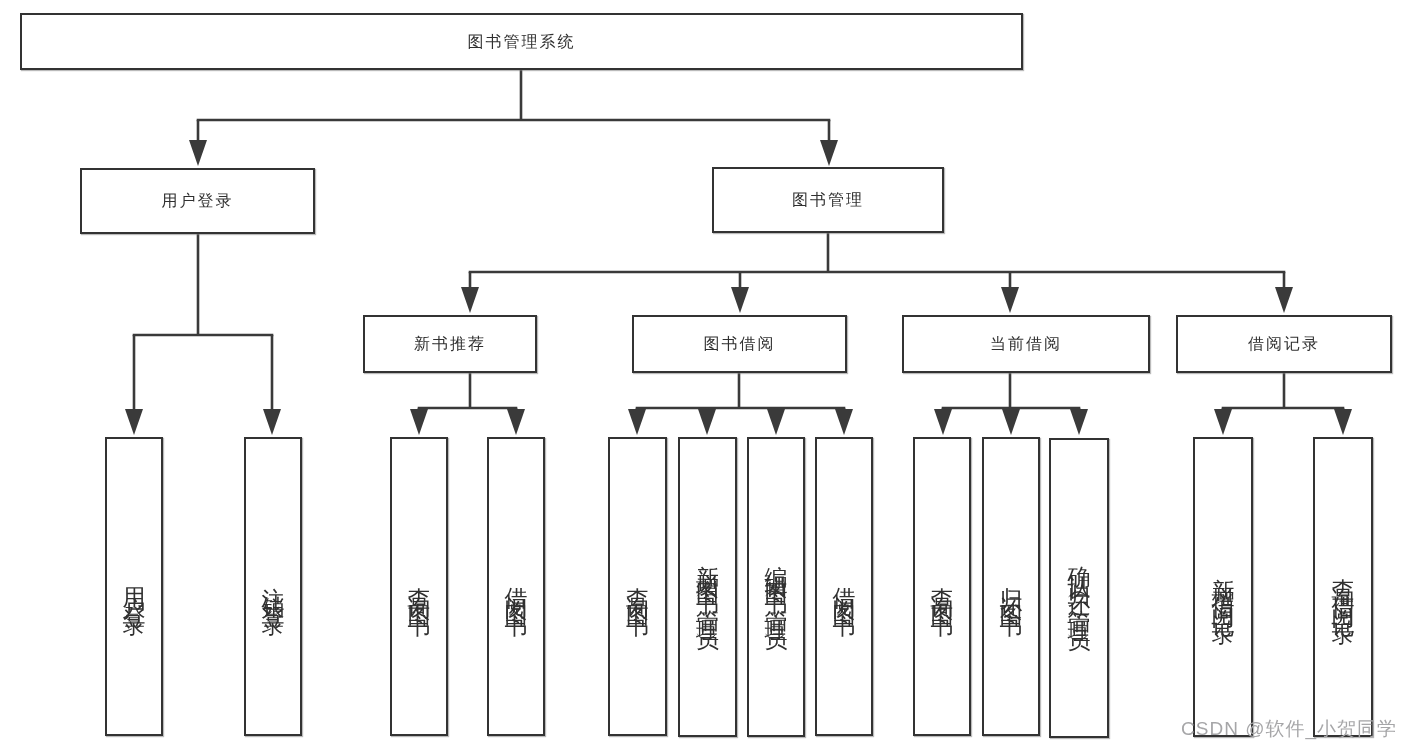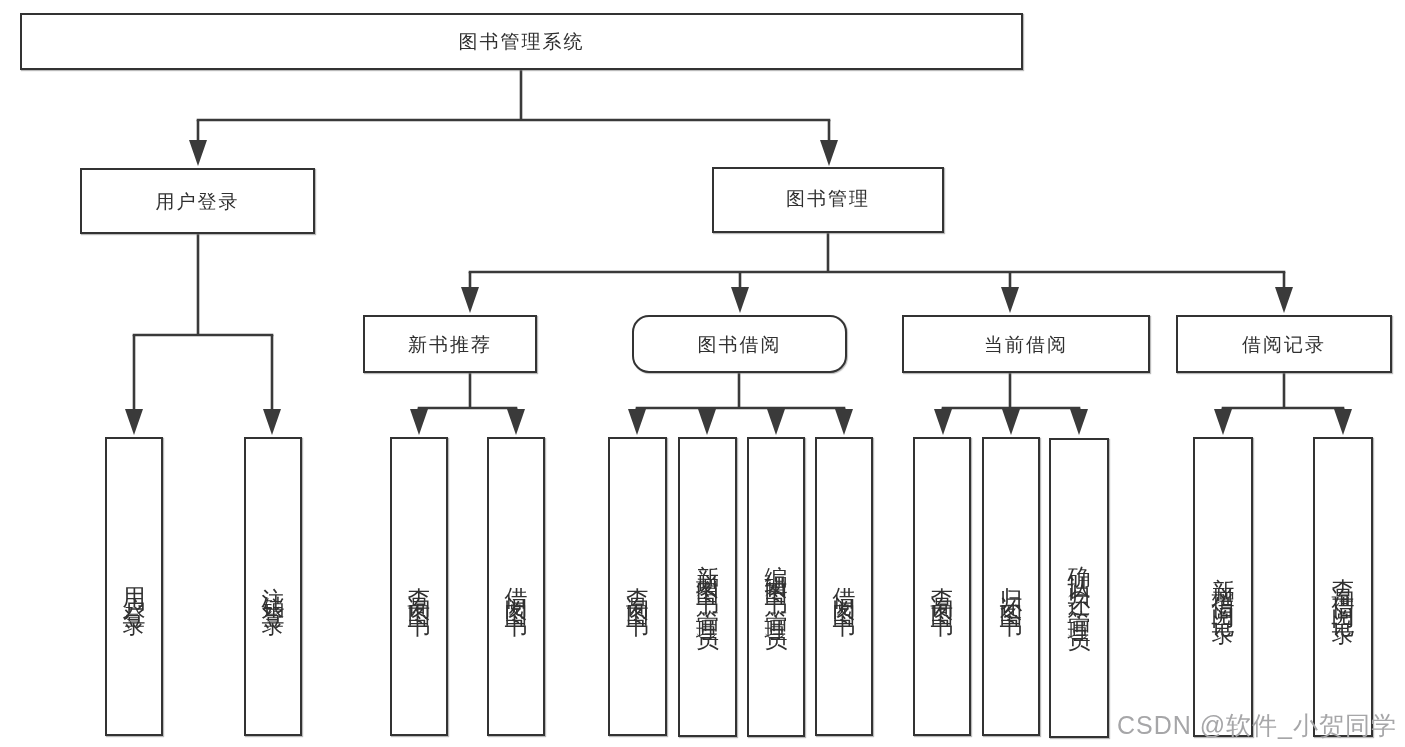--- a/index.html
+++ b/index.html
@@ -23,35 +23,35 @@
     position:absolute;
     box-sizing:border-box;
     background:var(--box-bg);
     border:2.5px solid var(--box-border);
     box-shadow:1px 1px 1px rgba(130,130,130,.55);
     display:flex;align-items:center;justify-content:center;
     color:var(--text);
     line-height:1;
   }
   .node.h{
-    font-size:19px;
+    font-size:16px;
     letter-spacing:2px;
     white-space:nowrap;
   }
   .node.v{
     writing-mode:vertical-rl;
     text-orientation:mixed;
     font-size:23px;
     letter-spacing:9px;
     padding:6px 0;
   }
   .watermark{
     position:absolute;
     right:8px;bottom:5px;
-    font-size:25px;
+    font-size:19px;
     letter-spacing:1px;
     color:var(--watermark);
     white-space:nowrap;
   }
 </style>
 </head>
 <body>
 
 <div class="canvas">
   <svg id="wires" viewBox="0 0 1405 747">
@@ -118,23 +118,23 @@
         <line x1="1221.7" y1="408" x2="1344.3" y2="408" stroke="var(--line)" stroke-width="2.6"></line>
         <line x1="1223" y1="408" x2="1223" y2="415" stroke="var(--line)" stroke-width="2.6"></line>
         <polygon points="1214,409 1232,409 1223,435" fill="var(--line)"></polygon>
         <line x1="1343" y1="408" x2="1343" y2="415" stroke="var(--line)" stroke-width="2.6"></line>
         <polygon points="1334,409 1352,409 1343,435" fill="var(--line)"></polygon>
       </g>
     </svg>
   <div id="nodes-layer">
       <div class="node h" style="left: 20px; top: 13px; width: 1003px; height: 57px;">图书管理系统</div>
       <div class="node h" style="left: 80px; top: 168px; width: 235px; height: 66px;">用户登录</div>
-      <div class="node h" style="left: 712px; top: 167px; width: 232px; height: 66px; font-family: Liberation Mono, monospace;">图书管理</div>
+      <div class="node h" style="left: 712px; top: 167px; width: 232px; height: 66px;">图书管理</div>
       <div class="node h" style="left: 363px; top: 315px; width: 174px; height: 58px;">新书推荐</div>
-      <div class="node h" style="left: 632px; top: 315px; width: 215px; height: 58px; border-radius: 17px;">图书借阅</div>
+      <div class="node h" style="left: 632px; top: 315px; width: 215px; height: 58px;">图书借阅</div>
       <div class="node h" style="left: 902px; top: 315px; width: 248px; height: 58px;">当前借阅</div>
       <div class="node h" style="left: 1176px; top: 315px; width: 216px; height: 58px;">借阅记录</div>
       <div class="node v" style="left: 105px; top: 437px; width: 58px; height: 299px;">用户登录</div>
       <div class="node v" style="left: 244px; top: 437px; width: 58px; height: 299px;">注销登录</div>
       <div class="node v" style="left: 390px; top: 437px; width: 58px; height: 299px;">查询图书</div>
       <div class="node v" style="left: 487px; top: 437px; width: 58px; height: 299px;">借阅图书</div>
       <div class="node v" style="left: 608px; top: 437px; width: 59px; height: 299px;">查询图书</div>
       <div class="node v" style="left: 678px; top: 437px; width: 59px; height: 300px;">新增图书（管理员）</div>
       <div class="node v" style="left: 747px; top: 437px; width: 58px; height: 300px;">编辑图书（管理员）</div>
       <div class="node v" style="left: 815px; top: 437px; width: 58px; height: 299px;">借阅图书</div>

